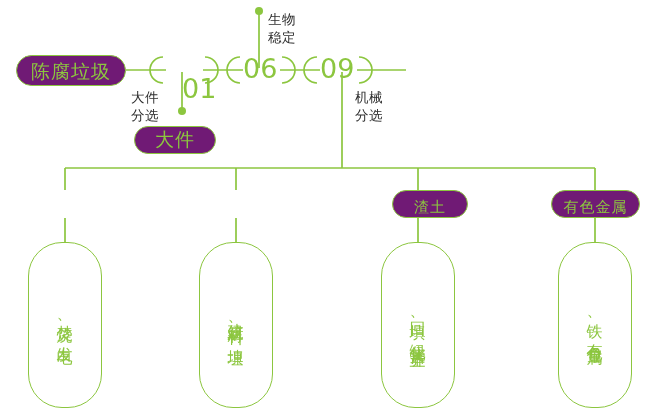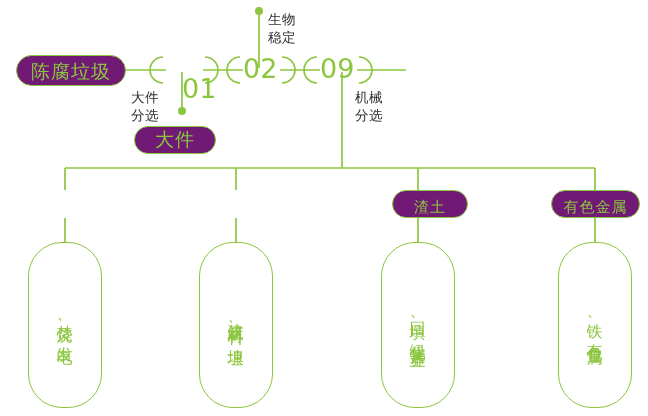--- a/index.html
+++ b/index.html
@@ -114,21 +114,21 @@
 
     <circle cx="182" cy="111" r="4" fill="#8cc63f"></circle>
     <circle cx="259" cy="11" r="4" fill="#8cc63f"></circle>
   </svg>
 
   <div class="pill src" style="left:16px;top:55px;width:110px;height:31px;">
     <span>陈腐垃圾</span>
   </div>
 
   <div class="stagenum" style="left:182px;top:53px;margin-top:20px;">01</div>
-  <div class="stagenum" style="left:243px;top:53px;">02</div>
+  <div class="stagenum" style="left:243px;top:53px;">06</div>
   <div class="stagenum" style="left:320px;top:53px;">09</div>
 
   <div class="anno" style="left:131px;top:89px;text-align:center;">大件
 分选</div>
   <div class="anno" style="left:268px;top:11px;text-align:right;">生物
 稳定</div>
   <div class="anno" style="left:355px;top:89px;text-align:left;">机械
 分选</div>
 
   <div class="pill mid" style="left:134px;top:126px;width:82px;height:28px;">

